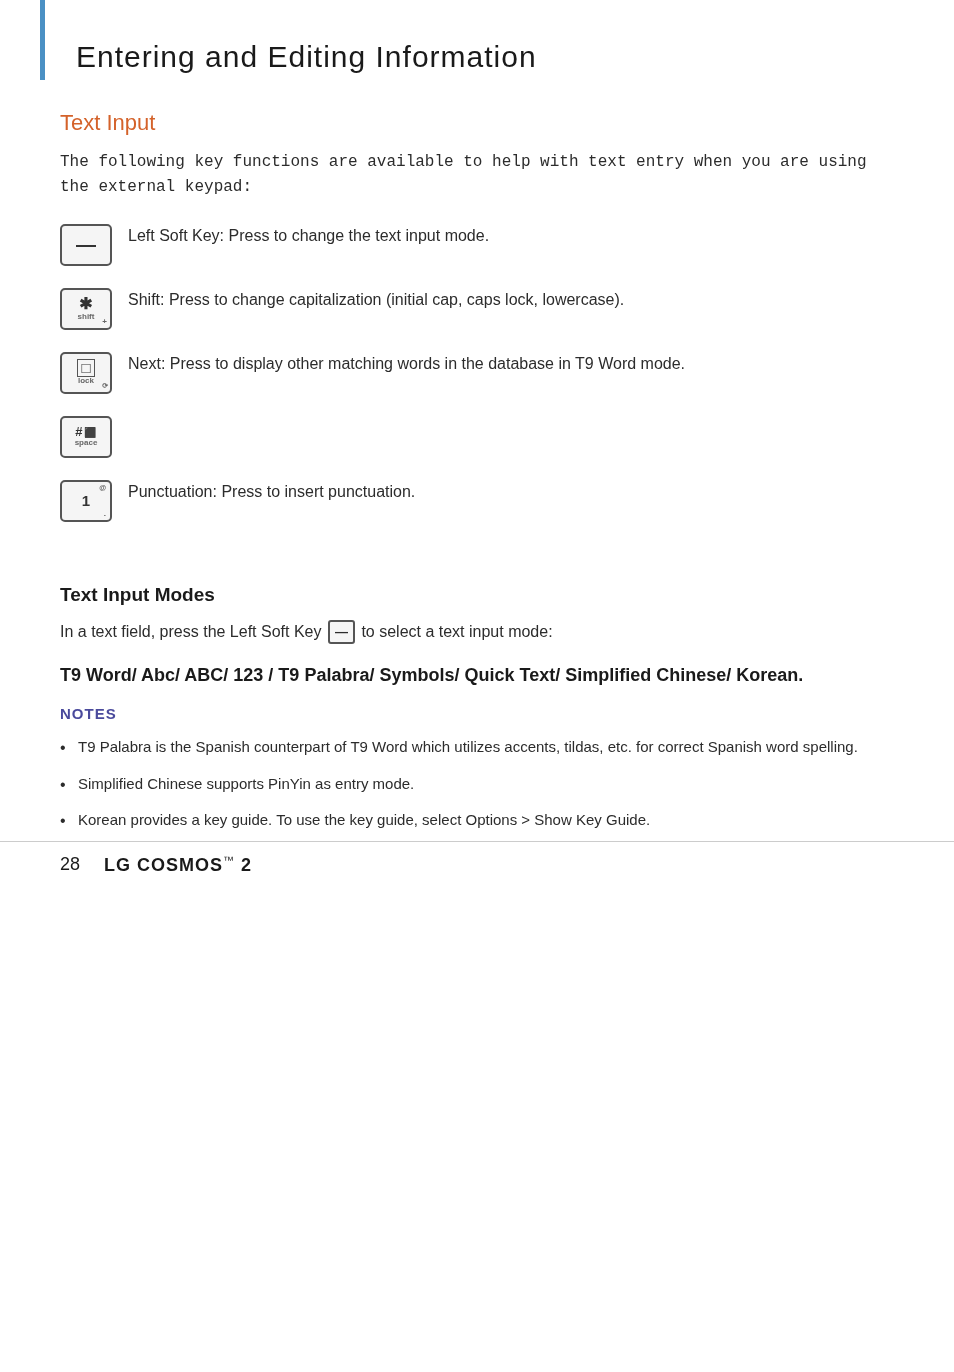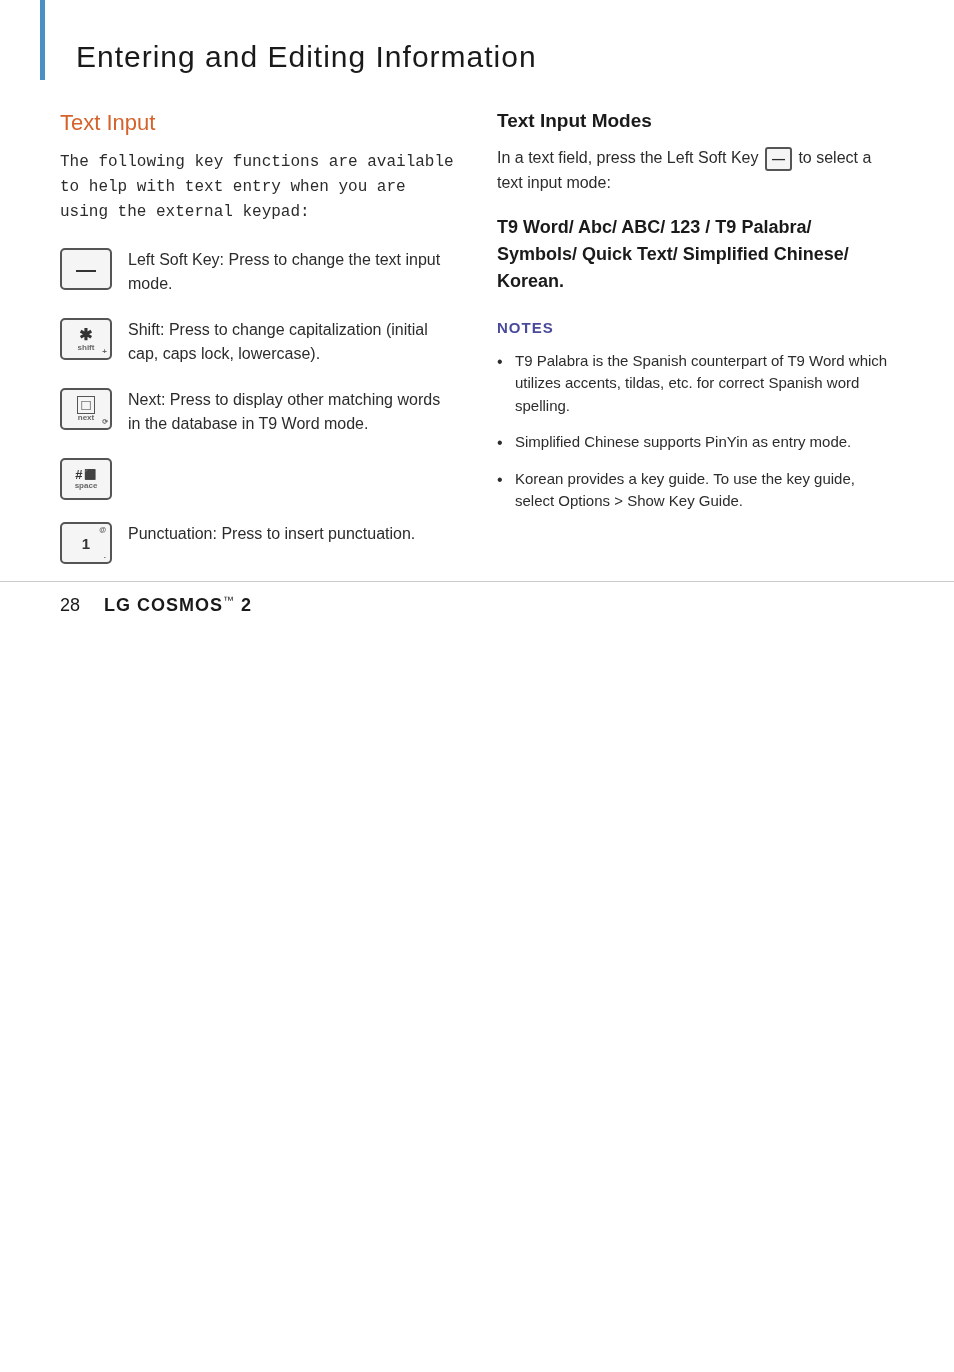--- a/index.html
+++ b/index.html
@@ -33,20 +33,21 @@
       font-weight: 400;
       letter-spacing: 1px;
       color: #1a1a1a;
       margin-bottom: 36px;
       padding-left: 16px;
     }
 
     .two-column {
       display: flex;
       gap: 40px;
+      flex-direction: column;
     }
 
     .left-col {
       flex: 1;
       min-width: 0;
     }
 
     .right-col {
       flex: 1;
       min-width: 0;
@@ -155,21 +156,21 @@
       background: #f5f5f5;
       vertical-align: middle;
       margin: 0 2px;
     }
 
     .modes-bold-list {
       font-size: 18px;
       font-weight: 700;
       line-height: 1.5;
       color: #1a1a1a;
-      margin-bottom: 24px;
+      margin-bottom: 16px;
     }
 
     .notes-heading {
       color: #4a4a9c;
       font-size: 15px;
       font-weight: 800;
       letter-spacing: 1px;
       text-transform: uppercase;
       margin-bottom: 14px;
     }
@@ -278,21 +279,21 @@
         </div>
         <p class="key-description">
           <span>Shift: Press to change capitalization (initial cap, caps lock, lowercase).</span>
         </p>
       </div>
 
       <div class="key-item">
         <div class="key-icon next-key">
           <div class="next-inner">
             <span style="font-size:15px; font-weight:700; border: 1.5px solid #555; padding: 0 3px;">□</span>
-            <span style="font-size:8px; color:#666;">next</span>
+            <span style="font-size:8px; color:#666;">lock</span>
           </div>
           <span class="key-label" style="bottom:2px; right:2px; font-size:7px;">⟳</span>
         </div>
         <p class="key-description">
           <span>Next: Press to display other matching words in the database in T9 Word mode.</span>
         </p>
       </div>
 
       <div class="key-item">
         <div class="key-icon space-key">

